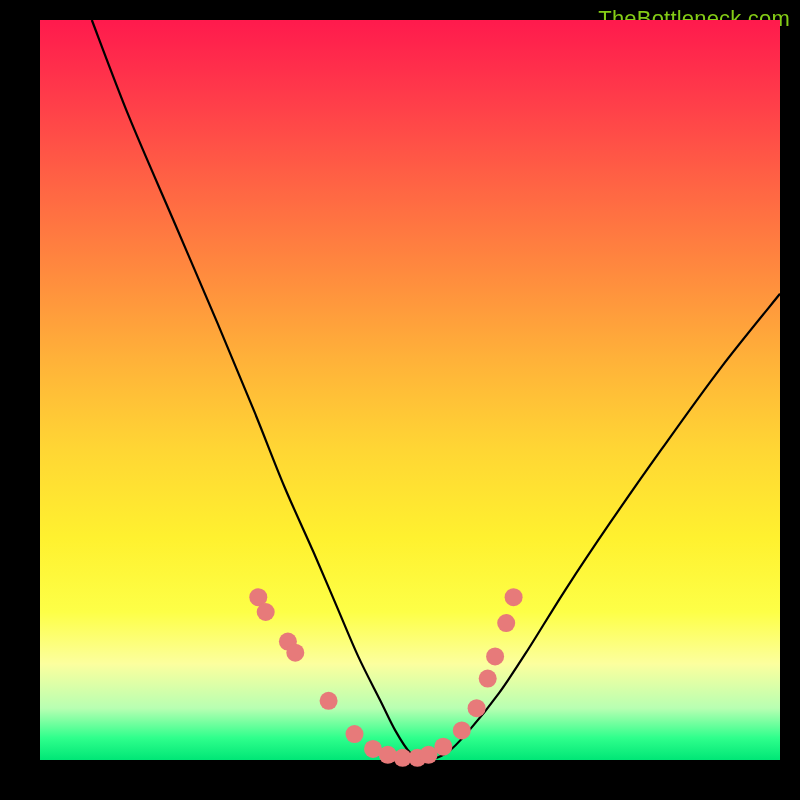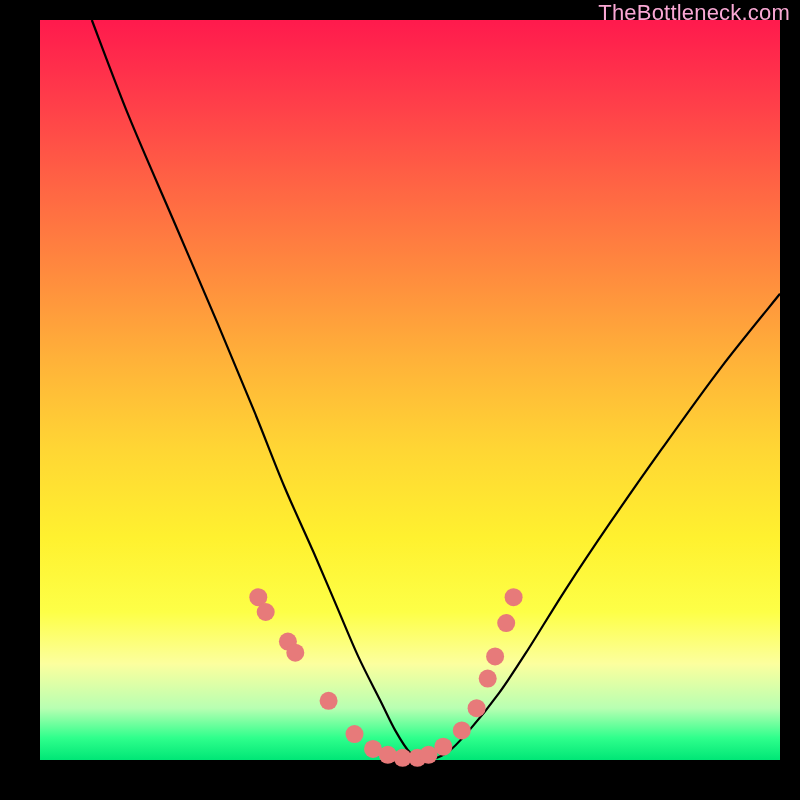--- a/index.html
+++ b/index.html
@@ -36,23 +36,23 @@
       #fff12f 70%,
       #fdff47 80%,
       #fcff9e 87%,
       #b8ffb2 93%,
       #2fff8c 97%,
       #00e676 100%
     );
   }
   .watermark {
     position: absolute;
-    top: 0;
+    top: 6px;
     right: 10px;
-    color: #f9a8d4;
+    color: #84cc16;
     font-size: 22px;
     letter-spacing: 0.2px;
     font-weight: 500;
   }
   svg.curve {
     position: absolute;
     left: 0;
     top: 0;
     width: 740px;
     height: 740px;

